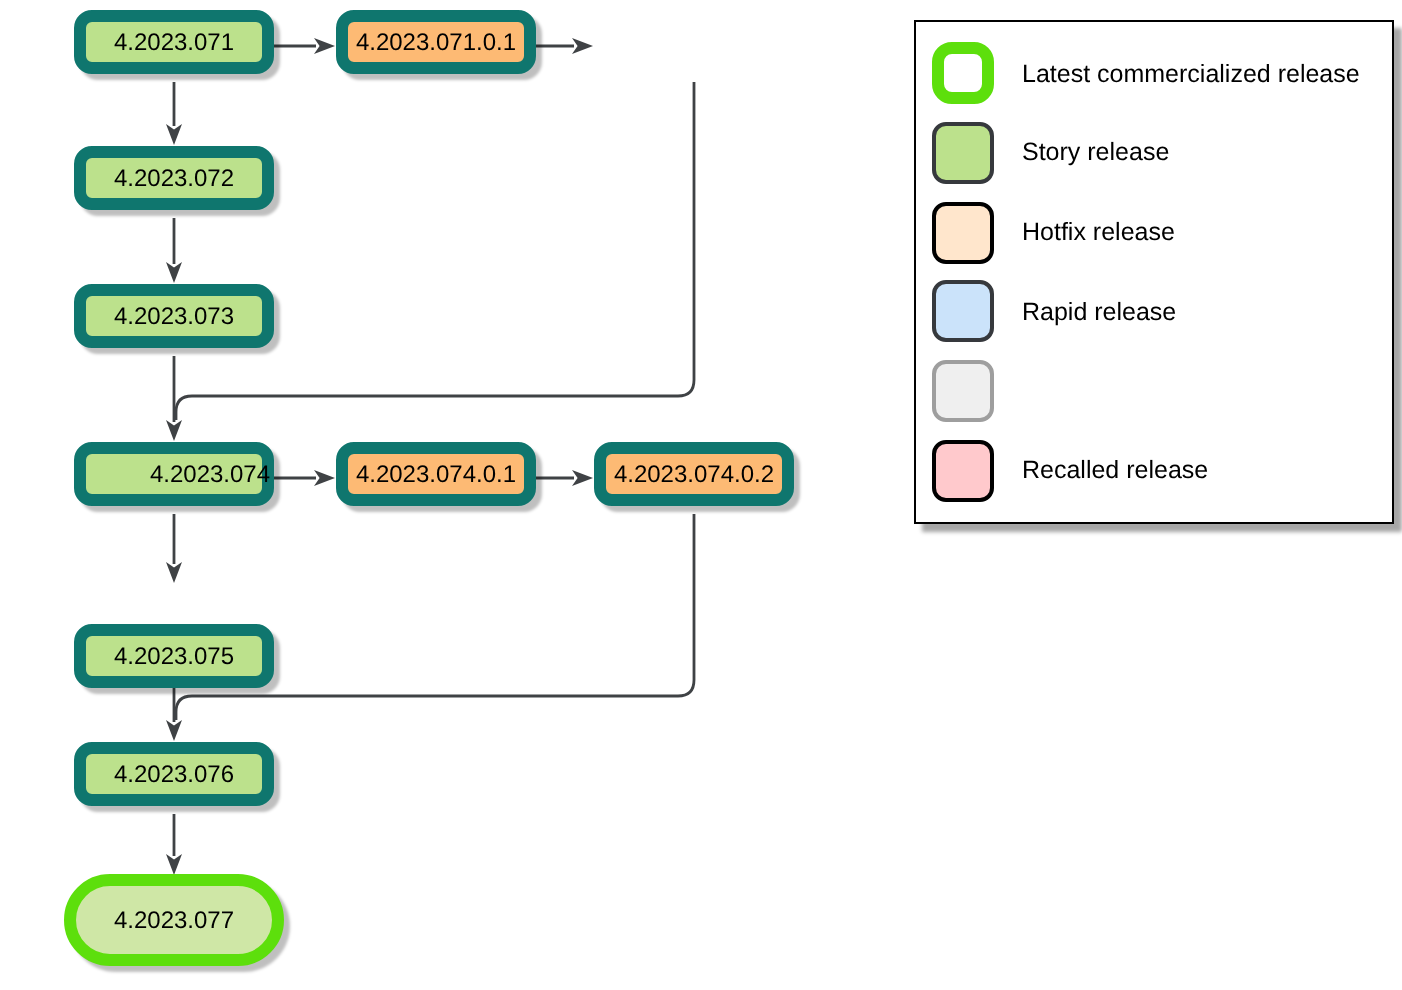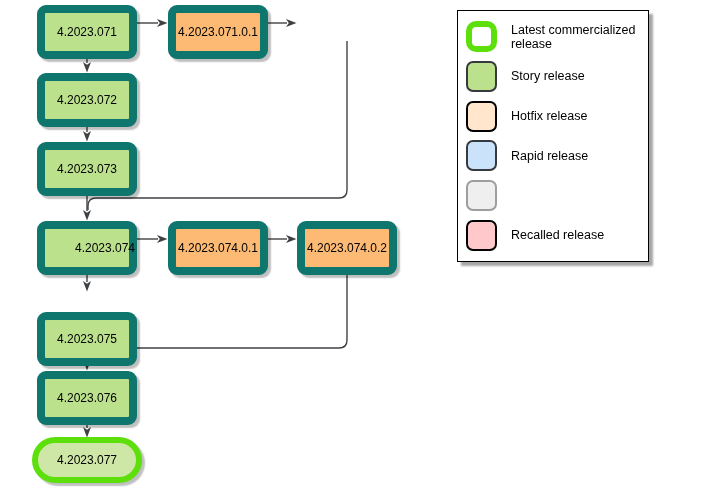--- a/index.html
+++ b/index.html
@@ -6,23 +6,23 @@
   #canvas {
     position: relative;
     width: 701px; height: 495px;
     background: #ffffff;
     font-family: "Liberation Sans", sans-serif;
     overflow: hidden;
   }
   #edges { position:absolute; left:0; top:0; width:701px; height:495px; }
   .node {
     position: absolute;
-    width: 100px; height: 54px;
+    width: 100px; height: 32px;
     box-sizing: border-box;
-    border: 8px solid #0f766e;
+    border: 6px solid #0f766e;
     border-radius: 9px;
     display: flex; align-items: center; justify-content: center;
     font-size: 12px; color: #000;
     background: #bce18c;
     box-shadow: 3px 3px 1.5px rgba(0,0,0,0.25);
     z-index: 2;
   }
   .node.rapid { background: #fdba74; }
   .node.latest {
     left: 32px; top: 437px;
@@ -40,21 +40,21 @@
   .n-074   { left:37px;  top:221px;padding-left:36px; }
   .n-07401 { left:168px; top:221px; }
   .n-07402 { left:297px; top:221px; }
   .n-075   { left:37px;  top:292px;margin-top:20px; }
   .n-076   { left:37px;  top:371px; }
 
   
   #legend {
     position: absolute;
     left: 457px; top: 10px;
-    width: 192px; height: 252px;
+    width: 240px; height: 252px;
     box-sizing: border-box;
     background: #ffffff;
     border: 1px solid #000;
     box-shadow: 4px 4px 2px rgba(0,0,0,0.35);
     display: flex; flex-direction: column;
     justify-content: center;
     padding: 6px 0 6px 8px;
     z-index: 3;
   }
   .legend-row { display:flex; align-items:center; height:40px; }

